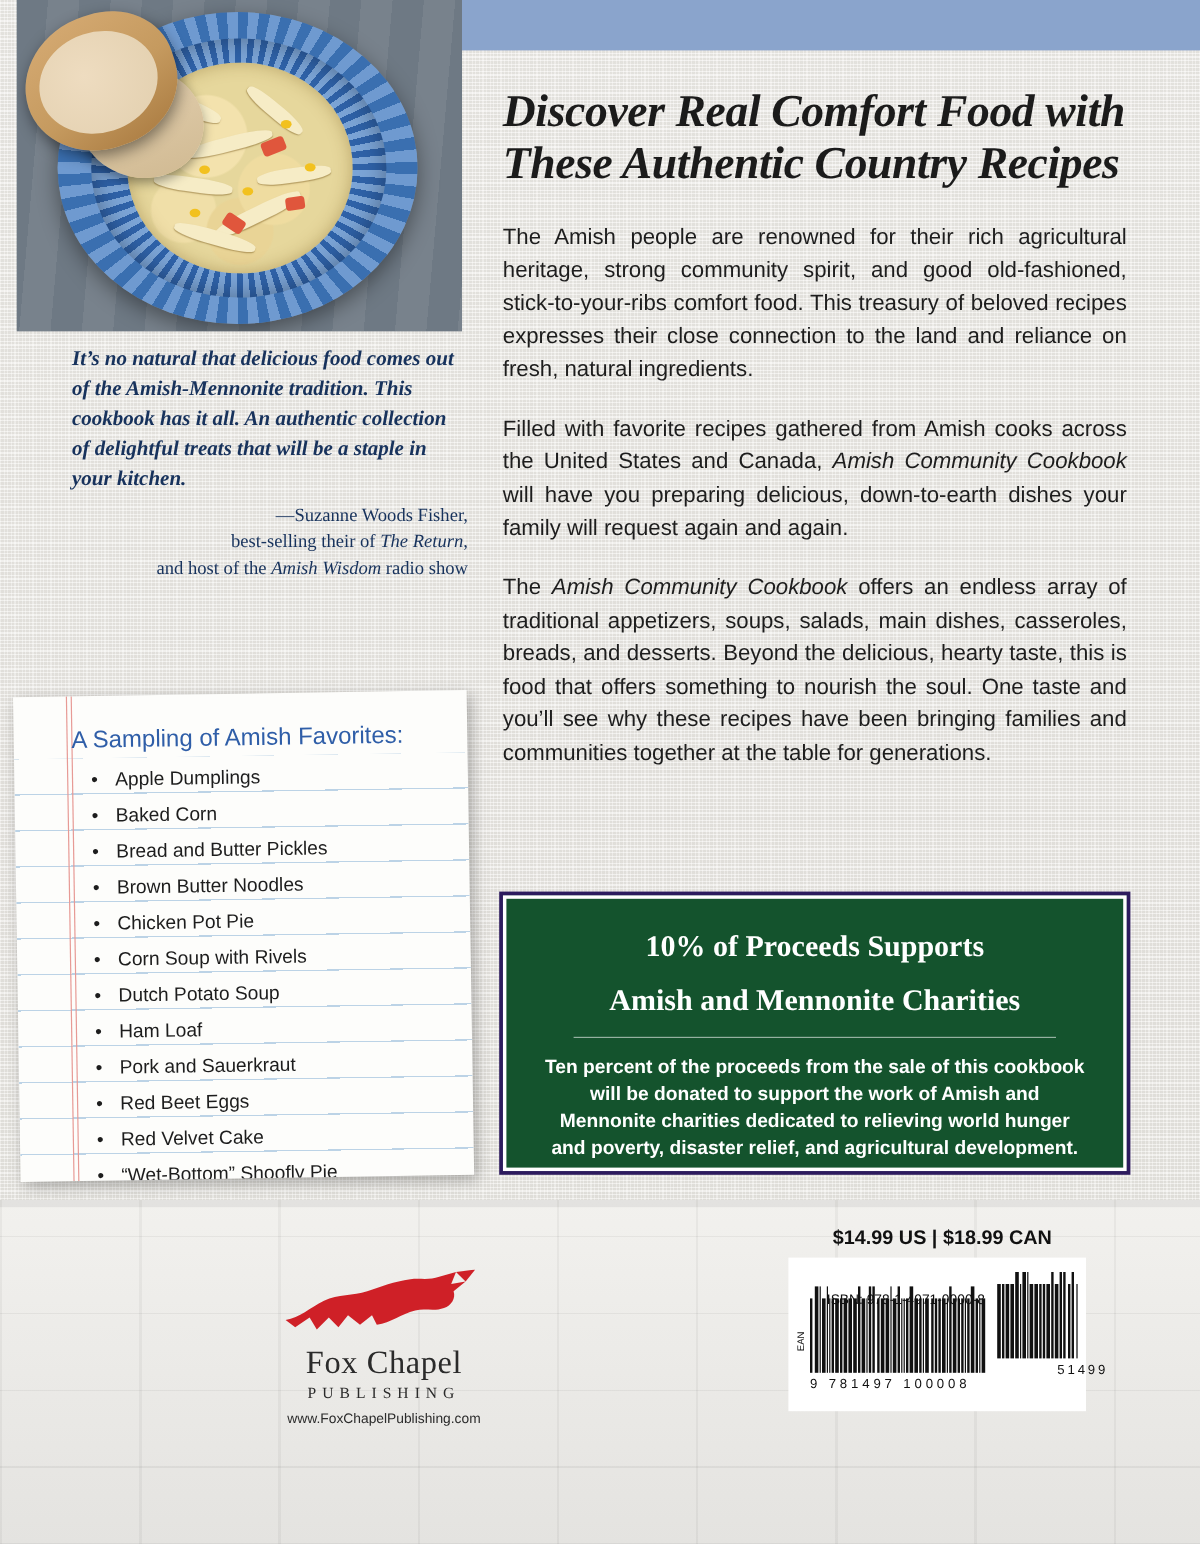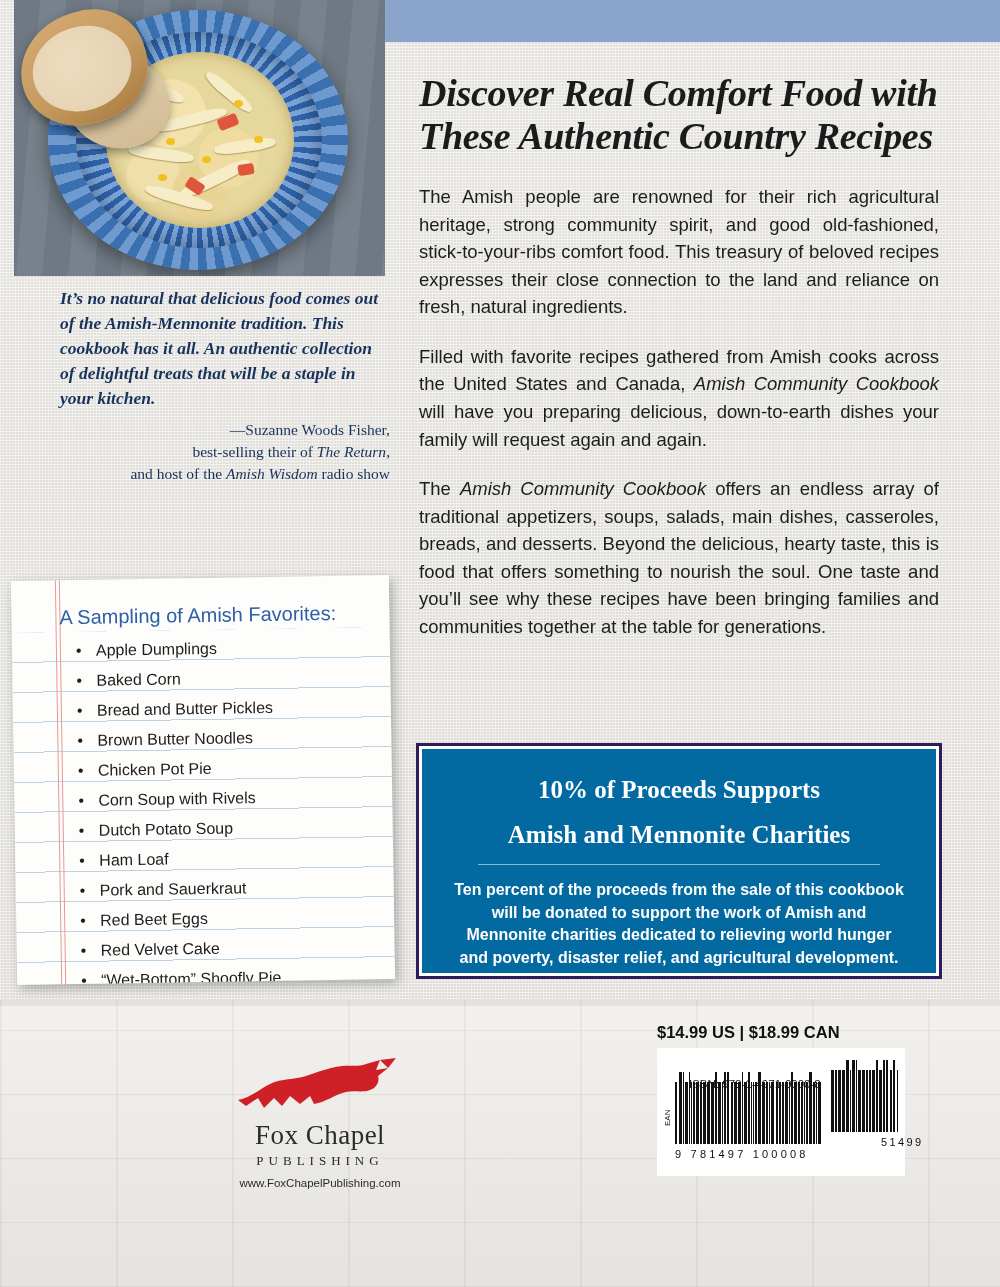--- a/index.html
+++ b/index.html
@@ -152,21 +152,21 @@
     margin:0 0 22px 0;
     font-size:18.5px; line-height:1.49; color:#1d1d1d;
     text-align:justify;
   }
   .body-copy p:last-child { margin-bottom:0; }
   .body-copy i { font-style:italic; }
 
   
   .charity {
     position:absolute; left:419px; top:746px; width:520px; height:230px;
-    background:#0369a1;
+    background:#14532d;
     border:3px solid #ffffff;
     outline:3px solid #2d1b5e;
     box-shadow:0 0 0 1px #2d1b5e;
     padding:18px 30px 20px 30px;
     text-align:center; color:#ffffff;
   }
   .charity h4 {
     margin:8px 0 0 0;
     font-family:"Liberation Serif", serif;
     font-weight:bold; font-size:25px; line-height:1.22;
@@ -203,21 +203,21 @@
   .publisher .sub {
     font-family:"Liberation Serif", serif;
     font-size:13px; color:#2b2b2b; letter-spacing:5px; margin-top:2px;
   }
   .publisher .url {
     font-size:11.5px; color:#2b2b2b; margin-top:8px;
   }
 
   
   .price {
-    position:absolute; left:657px; top:1023px;
+    position:absolute; left:694px; top:1023px;
     font-size:16.5px; font-weight:bold; color:#111;
   }
   .barcode-box {
     position:absolute; left:657px; top:1048px; width:248px; height:128px;
     background:#ffffff;
   }
   .isbn-text {
     position:absolute; left:32px; top:8px; font-size:11.5px; color:#111;margin-top:22px;
   }
   .ean-label {

